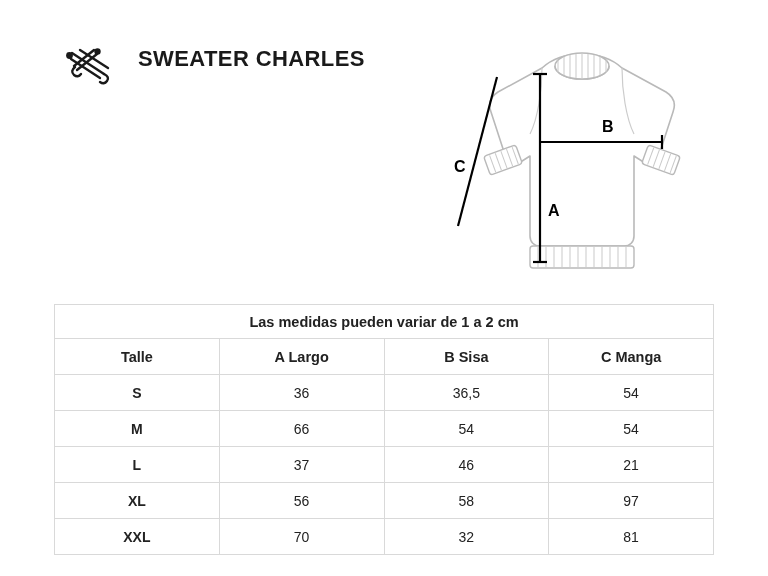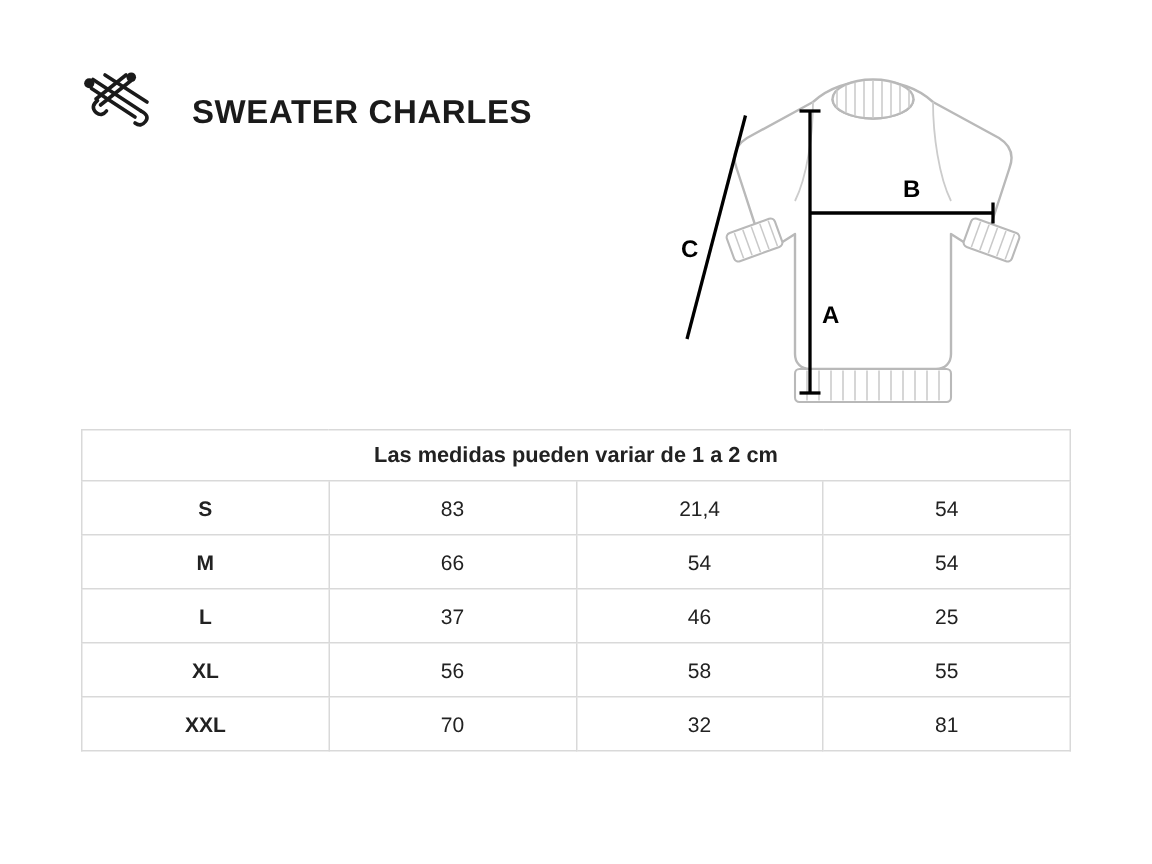--- a/index.html
+++ b/index.html
@@ -16,24 +16,24 @@
   }
   .page {
     position: relative;
     width: 768px;
     height: 576px;
   }
 
   
   .header {
     position: absolute;
-    left: 54px;
+    left: 64px;
     top: 46px;
     display: flex;
-    align-items: flex-end;
+    align-items: flex-start;
     gap: 14px;
   }
   .logo-icon {
     width: 60px;
     height: 42px;
     display: block;
   }
   .brand-title {
     font-size: 22px;
     font-weight: bold;
@@ -60,21 +60,21 @@
     color: #000;
   }
   .label-a { left: 118px; top: 172px; }
   .label-b { left: 172px; top: 88px; }
   .label-c { left: 24px;  top: 128px; }
 
   
   .size-table {
     position: absolute;
     left: 54px;
-    top: 286px;
+    top: 304px;
     width: 660px;
     border-collapse: collapse;
     table-layout: fixed;
   }
   .size-table td, .size-table th {
     border: 1px solid #d9d9d9;
     text-align: center;
     font-size: 14px;
     color: #222;
     font-weight: normal;
@@ -225,45 +225,51 @@
     <span class="dim-label label-a">A</span>
     <span class="dim-label label-b">B</span>
     <span class="dim-label label-c">C</span>
   </div>
 
   <table class="size-table">
     <thead>
       <tr>
         <th class="caption-cell" colspan="4">Las medidas pueden variar de 1 a 2 cm</th>
       </tr>
+      <tr>
+        <th class="col-talle">Talle</th>
+        <th>A Largo</th>
+        <th>B Sisa</th>
+        <th>C Manga</th>
+      </tr>
     </thead>
     <tbody>
       <tr>
         <td class="size-name">S</td>
-        <td>83</td>
-        <td>21,4</td>
+        <td>36</td>
+        <td>36,5</td>
         <td>54</td>
       </tr>
       <tr>
         <td class="size-name">M</td>
         <td>66</td>
         <td>54</td>
         <td>54</td>
       </tr>
       <tr>
         <td class="size-name">L</td>
         <td>37</td>
         <td>46</td>
-        <td>25</td>
+        <td>21</td>
       </tr>
       <tr>
         <td class="size-name">XL</td>
         <td>56</td>
         <td>58</td>
-        <td>55</td>
+        <td>97</td>
       </tr>
       <tr>
         <td class="size-name">XXL</td>
         <td>70</td>
         <td>32</td>
         <td>81</td>
       </tr>
     </tbody>
   </table>
 

